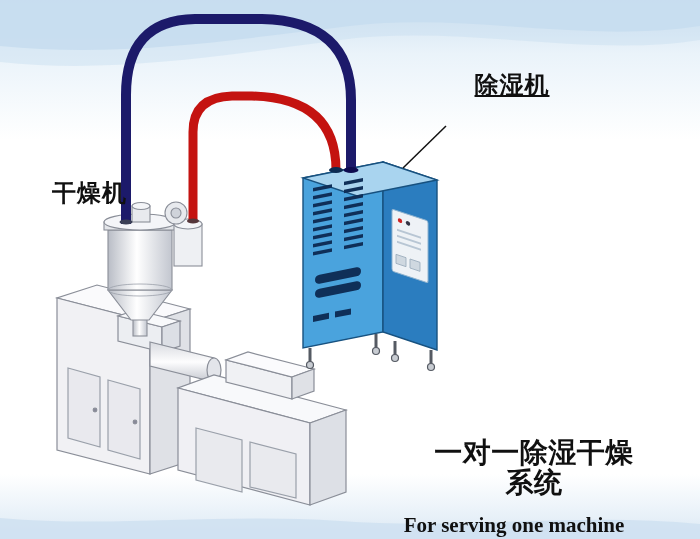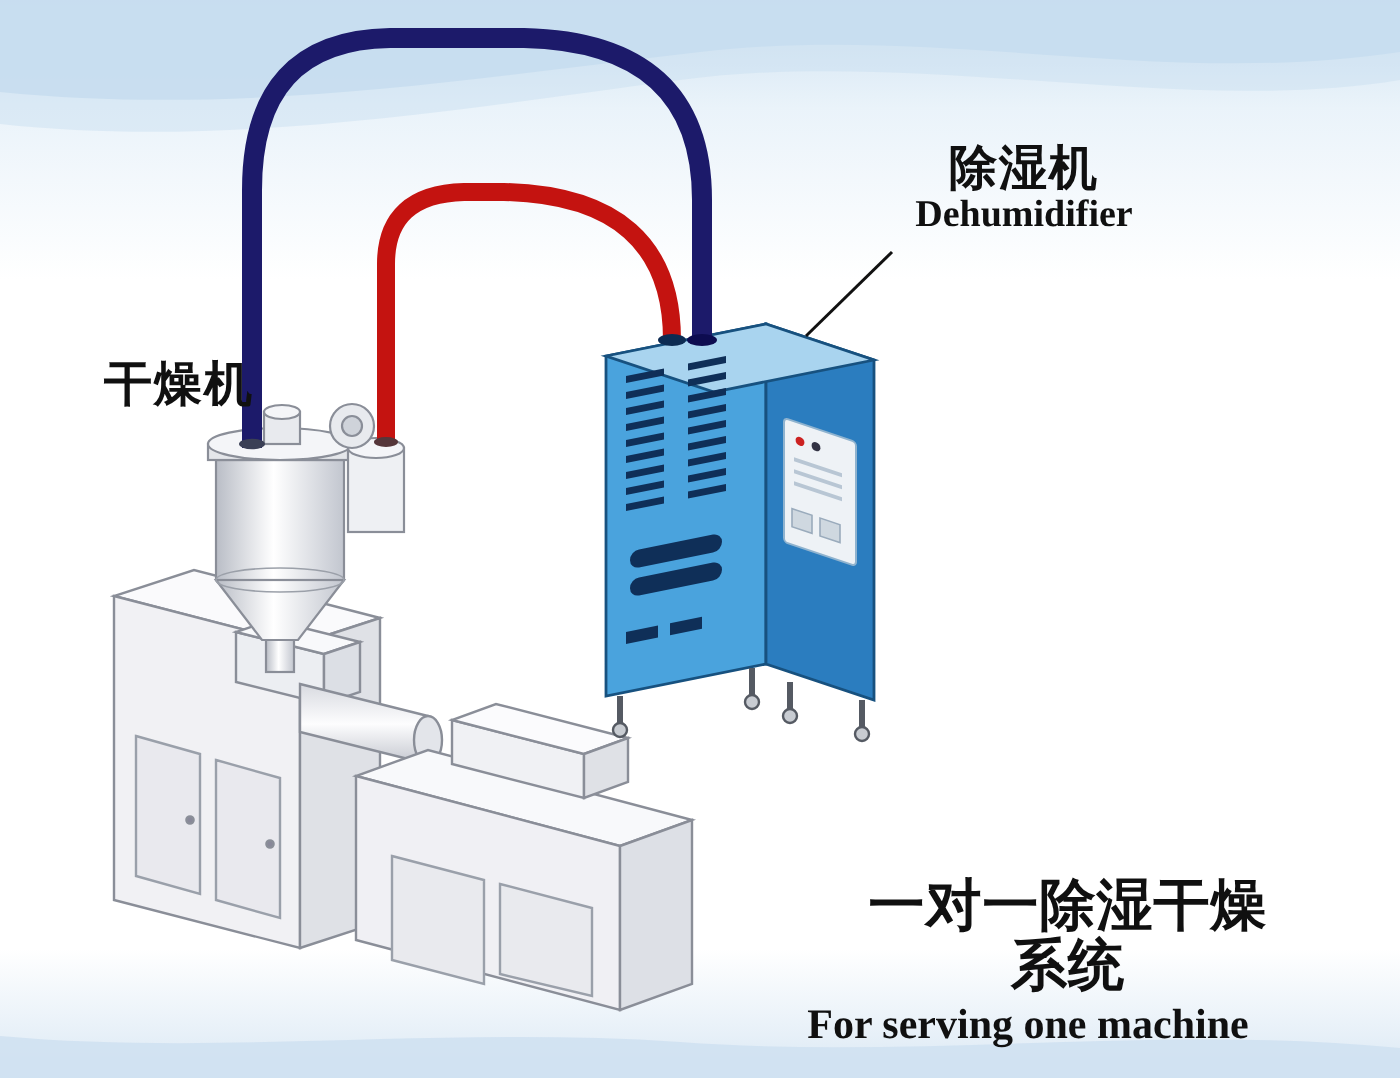--- a/index.html
+++ b/index.html
@@ -6,24 +6,24 @@
   body{font-family:"Liberation Sans",sans-serif;}
   .canvas{
     position:relative;width:700px;height:539px;overflow:hidden;
     background:linear-gradient(180deg,#cfe2f1 0%,#eaf3fa 10%,#ffffff 26%,#ffffff 88%,#e7f0f8 96%,#d8e7f3 100%);
   }
   .canvas svg{position:absolute;left:0;top:0;z-index:1;}
   .label{position:absolute;z-index:2;color:#101010;line-height:1.08;}
   .label .cn{font-weight:700;font-size:24px;letter-spacing:1px;}
   .label .en{font-weight:700;font-size:19px;font-family:"Liberation Serif",serif;}
   .label-hopper{left:52px;top:156px;text-align:left;margin-top:24px;}
-  .label-dehum{left:446px;top:72px;width:132px;text-align:center;}
+  .label-dehum{left:446px;top:72px;width:132px;text-align:center;text-decoration:underline;}
   .label-caption{left:383px;top:438px;width:262px;text-align:center;}
   .label-caption .cn{font-size:28px;letter-spacing:0.5px;margin-left:40px;}
-  .label-caption .en{font-size:21px;margin-top:3px;}
+  .label-caption .en{font-size:21px;margin-top:16px;}
 </style>
 </head>
 <body>
 
 <div class="canvas">
 
   <svg width="700" height="539" viewBox="0 0 700 539">
     <defs>
       <linearGradient id="gBody" x1="0" y1="0" x2="1" y2="0">
         <stop offset="0" stop-color="#b9bdc6"></stop>
@@ -151,21 +151,20 @@
 
     <line x1="446" y1="126" x2="403" y2="168" stroke="#111" stroke-width="1.5"></line>
   </svg>
 
   <div class="label label-hopper">
     <div class="cn">干燥机</div>
   </div>
 
   <div class="label label-dehum">
     <div class="cn">除湿机</div>
-    <div class="en">Dehumidifier</div>
   </div>
 
   <div class="label label-caption">
     <div class="cn">一对一除湿干燥系统</div>
     <div class="en">For serving one machine</div>
   </div>
 
 </div>
 
 </body></html>

